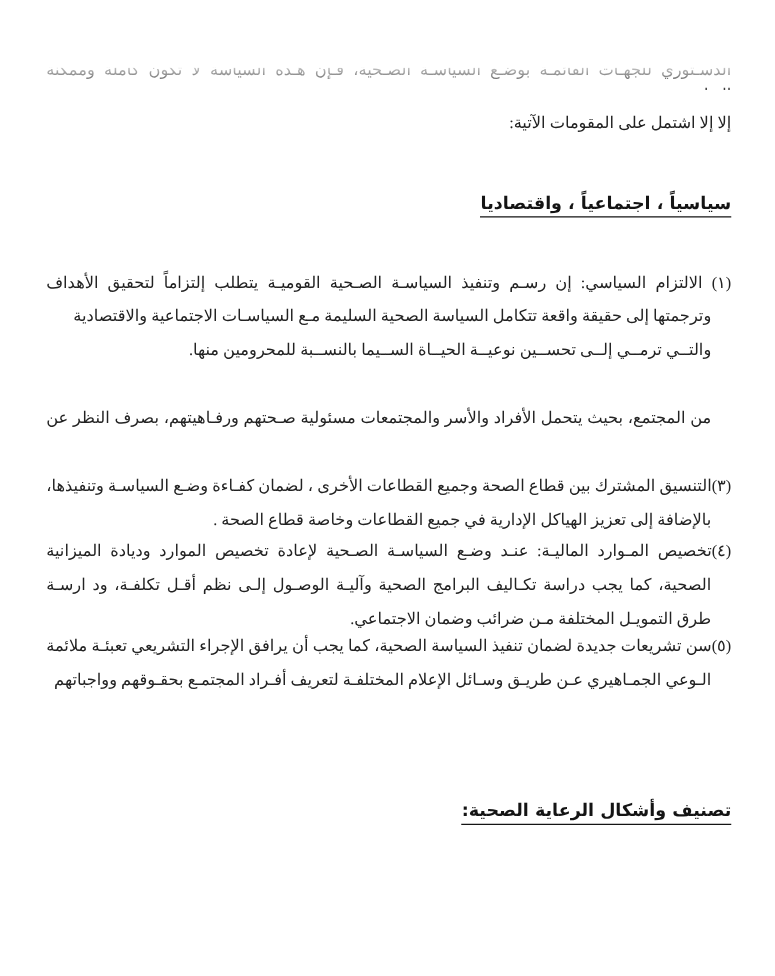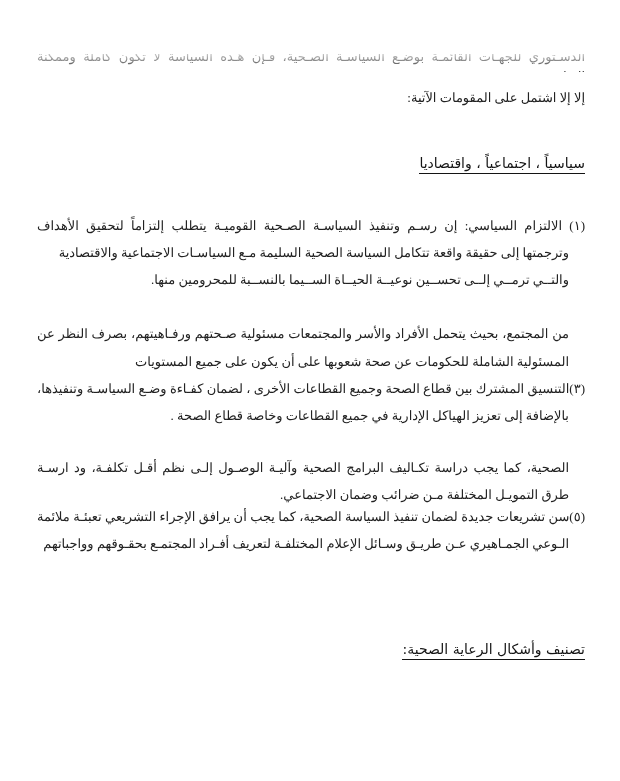--- a/index.html
+++ b/index.html
@@ -50,21 +50,21 @@
     color: #3b3b3b;
     text-align: justify;
     text-align-last: justify;
   }
   .heading {
     position: absolute;
     right: 35px;
     direction: rtl;
     text-align: right;
     font-size: 14px;
-    font-weight: normal;
+    font-weight: bold;
     color: #141414;
     line-height: 20px;
   }
   .heading .u {
     border-bottom: 1.5px solid #141414;
     padding-bottom: 2px;
   }
 </style>
 </head>
 <body>
@@ -78,25 +78,25 @@
 
   <div class="heading" style="top:153px">
     <span class="u">سياسياً ، اجتماعياً ،  واقتصاديا</span>
   </div>
 
   <div class="line j" style="top:216px">(١) الالتزام السياسي: إن رسـم وتنفيذ السياسـة الصـحية القوميـة يتطلب إلتزاماً لتحقيق الأهداف المنشودة</div>
   <div class="line j ind" style="top:243px">وترجمتها إلى حقيقة واقعة تتكامل السياسة الصحية السليمة مـع السياسـات الاجتماعية والاقتصادية الشــاملة،</div>
   <div class="line r ind" style="top:270px">والتــي ترمــي إلــى تحســين نوعيــة الحيــاة الســيما بالنســبة للمحرومين منها.</div>
 
   <div class="line j ind" style="top:324px">من المجتمع، بحيث يتحمل الأفراد والأسر والمجتمعات مسئولية صـحتهم ورفـاهيتهم،  بصرف النظر عن</div>
-  <div class="line r ind" style="top:352px">المسئولية الشاملة للحكومات عن صحة شعوبها على أن يكون على جميع المستويات</div>
 
   <div class="line j" style="top:379px">(٣)التنسيق المشترك بين قطاع الصحة وجميع القطاعات الأخرى ، لضمان كفـاءة وضـع السياسـة وتنفيذها،</div>
   <div class="line r ind" style="top:406px">بالإضافة إلى تعزيز الهياكل الإدارية في جميع القطاعات وخاصة قطاع الصحة .</div>
 
+  <div class="line j" style="top:431px">(٤)تخصيص المـوارد الماليـة: عنـد وضـع السياسـة الصـحية لإعادة تخصيص الموارد وديادة الميزانية</div>
   <div class="line r ind" style="top:485px">طرق التمويـل المختلفة مـن ضرائب وضمان الاجتماعي.</div>
   <div class="line j ind" style="top:458px">الصحية، كما يجب دراسة تكـاليف البرامج الصحية وآليـة الوصـول إلـى نظم أقـل تكلفـة، ود ارسـة</div>
 
   <div class="line j" style="top:507px">(٥)سن تشريعات جديدة لضمان تنفيذ السياسة الصحية، كما يجب أن يرافق الإجراء التشريعي تعبئـة ملائمة</div>
   <div class="line j ind" style="top:534px">الـوعي الجمـاهيري عـن طريـق وسـائل الإعلام المختلفـة لتعريف أفـراد المجتمـع بحقـوقهم وواجباتهم .</div>
 
   <div class="heading" style="top:639px">
     <span class="u">تصنيف وأشكال الرعاية الصحية:</span>
   </div>
 

